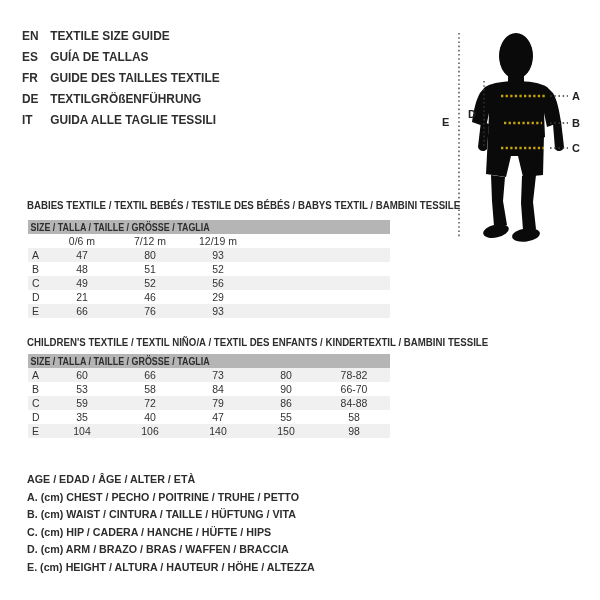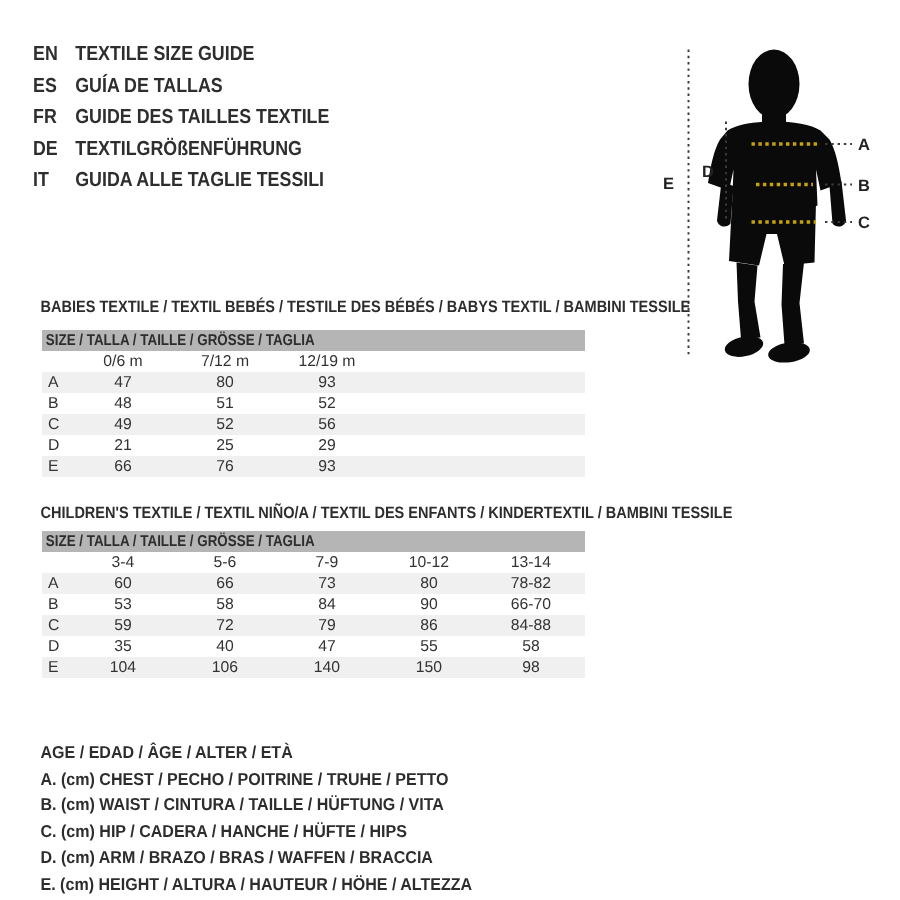--- a/index.html
+++ b/index.html
@@ -17,21 +17,21 @@
     transform:scaleX(0.88);transform-origin:left center;color:#2d2d2d;}
   
   .size-table{position:absolute;left:28px;width:362px;font-size:10.5px;color:#333;}
   .thead{height:14px;line-height:14px;background:#b5b5b5;font-weight:700;color:#2d2d2d;overflow:hidden;}
   .thead span{display:inline-block;padding-left:3px;transform:scaleX(0.85);transform-origin:left center;white-space:nowrap;}
   .trow{display:flex;height:14px;line-height:14px;align-items:center;}
   .trow.alt{background:#f0f0f0;}
   .rlabel{width:16px;flex:0 0 16px;padding-left:4px;}
   .cell{width:68px;flex:0 0 68px;text-align:center;white-space:nowrap;}
   
-  .legend{position:absolute;left:27px;top:494px;}
+  .legend{position:absolute;left:27px;top:471px;}
   .legend-line{height:17.5px;line-height:17.5px;font-size:11.5px;font-weight:700;white-space:nowrap;
     transform:scaleX(0.93);transform-origin:left center;color:#2d2d2d;}
   
   .figure{position:absolute;left:425px;top:25px;}
   .dot-black{stroke:#3a3a3a;stroke-width:1.3;stroke-dasharray:1.6 2.6;fill:none;}
   .dot-yellow{stroke:#c5a30a;stroke-width:2.4;stroke-dasharray:2.3 2.3;fill:none;}
   .measure-label{font-size:11px;font-weight:700;fill:#222;font-family:"Liberation Sans","DejaVu Sans",sans-serif;}
 </style>
 </head>
 <body>
@@ -115,45 +115,37 @@
       </div>
       <div class="trow alt">
         <span class="rlabel">C</span>
         <span class="cell">49</span>
         <span class="cell">52</span>
         <span class="cell">56</span>
       </div>
       <div class="trow">
         <span class="rlabel">D</span>
         <span class="cell">21</span>
-        <span class="cell">25</span>
+        <span class="cell">46</span>
         <span class="cell">29</span>
       </div>
       <div class="trow alt">
         <span class="rlabel">E</span>
         <span class="cell">66</span>
         <span class="cell">76</span>
         <span class="cell">93</span>
       </div>
     </div>
 
   <div class="section-title" style="top:336px;">CHILDREN'S TEXTILE / TEXTIL NIÑO/A / TEXTIL DES ENFANTS / KINDERTEXTIL / BAMBINI TESSILE</div>
 
   <div class="size-table" style="top:354px;" id="children-table">
     <div class="thead">
       <span>SIZE / TALLA / TAILLE / GRÖSSE / TAGLIA</span>
     </div>
-  <div class="trow size-row">
-        <span class="rlabel"></span>
-        <span class="cell">3-4</span>
-        <span class="cell">5-6</span>
-        <span class="cell">7-9</span>
-        <span class="cell">10-12</span>
-        <span class="cell">13-14</span>
-      </div>
       <div class="trow alt">
         <span class="rlabel">A</span>
         <span class="cell">60</span>
         <span class="cell">66</span>
         <span class="cell">73</span>
         <span class="cell">80</span>
         <span class="cell">78-82</span>
       </div>
       <div class="trow">
         <span class="rlabel">B</span>

